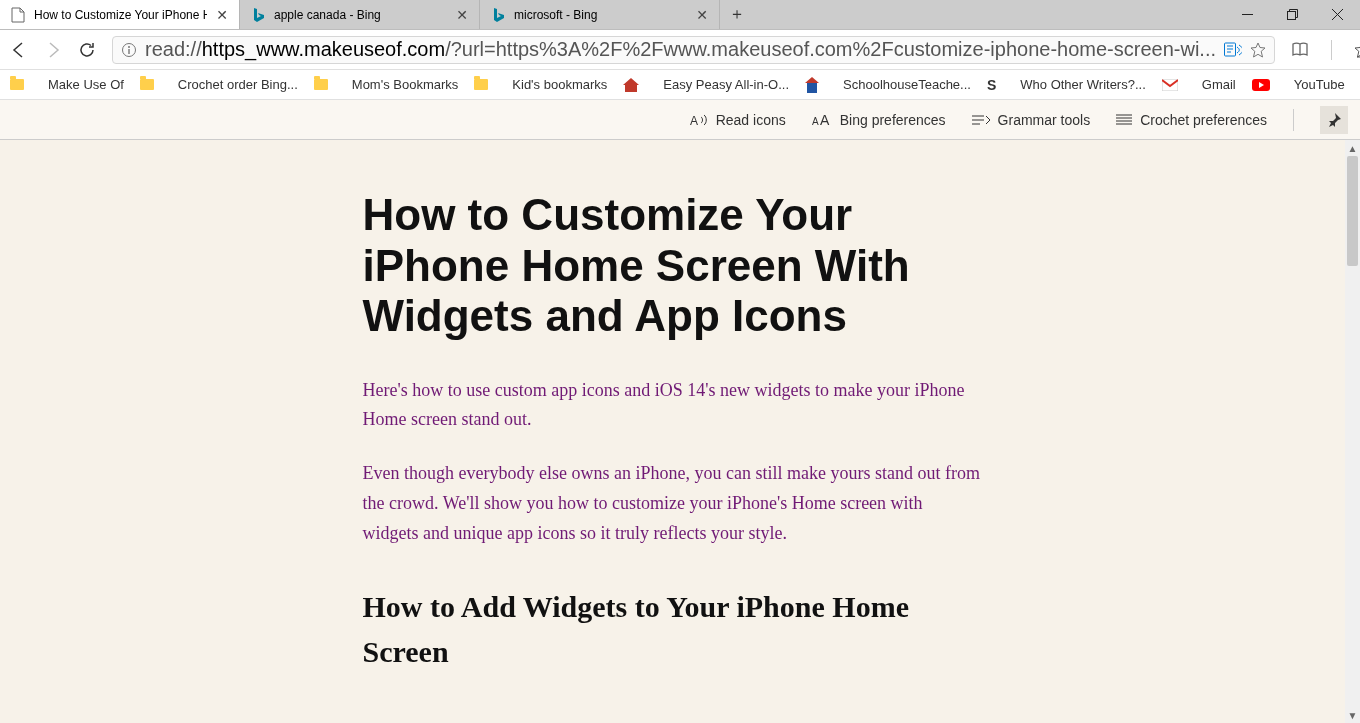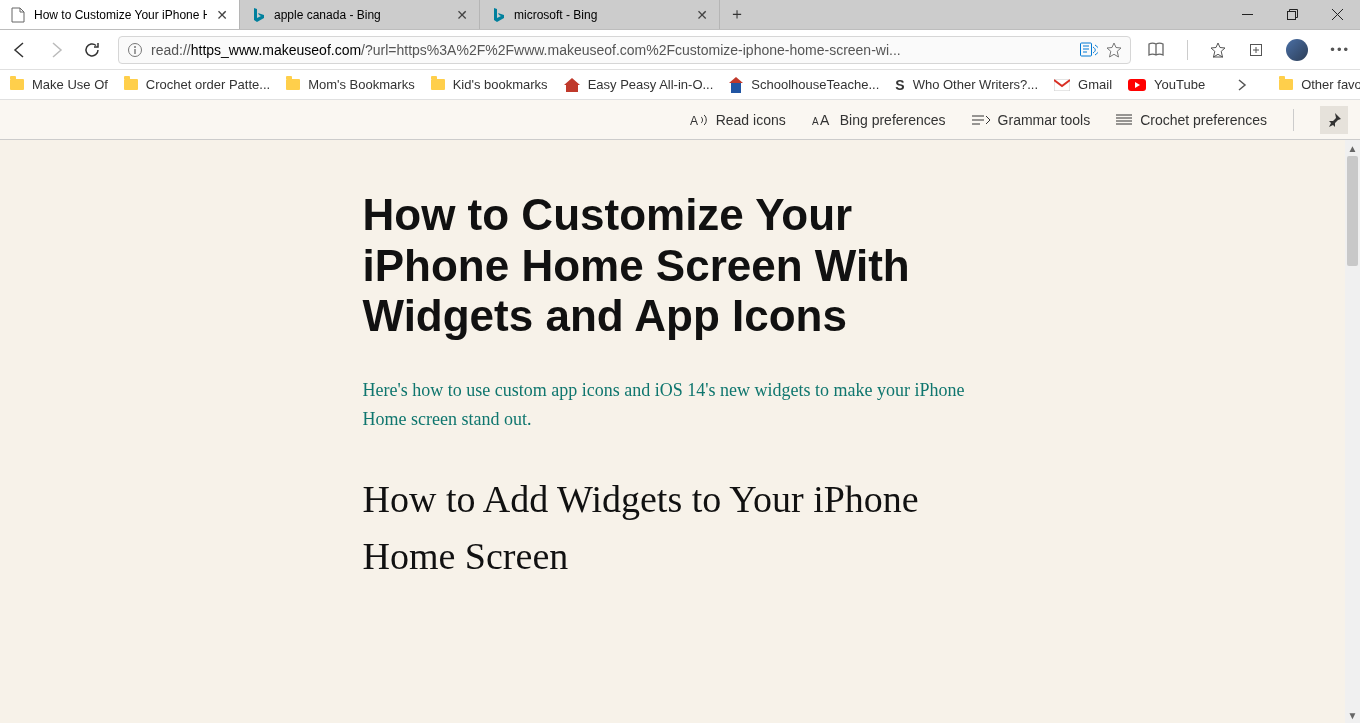--- a/index.html
+++ b/index.html
@@ -13,51 +13,51 @@
   .tab .tab-title { flex: 1; white-space: nowrap; overflow: hidden; font-size: 12px; }
   .tab .tab-close { width: 14px; height: 14px; font-size: 14px; line-height: 14px; text-align: center; color: #444; }
   .newtab-btn { width: 34px; display: flex; align-items: center; justify-content: center; font-size: 16px; color: #333; }
   .win-controls { margin-left: auto; display: flex; }
   .win-btn { width: 45px; display: flex; align-items: center; justify-content: center; color: #222; }
 
   
   .addr-row { height: 40px; background: #fff; border-bottom: 1px solid #e0e0e0; display: flex; align-items: center; padding: 0 10px; gap: 16px; }
   .nav-btn { width: 20px; height: 20px; display:flex; align-items:center; justify-content:center; color: #555; }
   .nav-btn.disabled { color: #bbb; }
-  .omnibox { flex: 1; height: 28px; border: 1px solid #d6d6d6; border-radius: 4px; background: #fafafa; display: flex; align-items: center; padding: 12px 8px; gap: 8px; font-size: 14px; color: #555; }
+  .omnibox { flex: 1; height: 28px; border: 1px solid #d6d6d6; border-radius: 4px; background: #fafafa; display: flex; align-items: center; padding: 12px 8px; gap: 8px; font-size: 20px; color: #555; }
   .omnibox .url { flex: 1; white-space: nowrap; overflow: hidden; }
   .omnibox .url .bold { color: #000; }
   .addr-right { display: flex; align-items: center; gap: 22px; color: #555; }
   .avatar { width: 22px; height: 22px; border-radius: 50%; background: linear-gradient(135deg,#4a6fa5,#2d3e57); }
 
   
   .bm-bar { height: 30px; border-bottom: 1px solid #e0e0e0; display: flex; align-items: center; padding: 0 10px; gap: 16px; font-size: 13px; }
-  .bm { display: flex; align-items: center; gap: 8px; white-space: nowrap; color: #333; }
+  .bm { display: flex; align-items: center; gap: 24px; white-space: nowrap; color: #333; }
   .folder-ico { width: 14px; height: 11px; background: #ffcf4b; border-radius: 1px; position: relative; display:inline-block; }
   .folder-ico::before { content:""; position:absolute; top:-3px; left:0; width:6px; height:3px; background:#ffcf4b; border-radius:1px 1px 0 0; }
   .bm-spacer { flex: 1; }
   .chevron { color:#555; }
 
   
   .reader-toolbar { height: 40px; border-bottom: 1px solid #ccc; background: #faf7f2; display: flex; align-items: center; justify-content: flex-end; padding: 0 12px; gap: 26px; font-size: 14px; }
   .rt-item { display: flex; align-items: center; gap: 8px; color: #333; }
   .rt-sep { width:1px; height:22px; background:#ccc; }
   .pin-box { width:28px; height:28px; background:#e6e2db; display:flex; align-items:center; justify-content:center; }
 
   
   .reader-viewport { position: absolute; top: 140px; bottom: 0; left: 0; right: 15px; background: #f7f2e9; overflow: hidden; }
   .scroll-track { position:absolute; top:140px; right:0; bottom:0; width:15px; background:#f0f0f0; }
   .scroll-track .up, .scroll-track .down { position:absolute; left:0; right:0; height:16px; display:flex; align-items:center; justify-content:center; font-size:10px; color:#666; }
   .scroll-track .up { top:0; } .scroll-track .down { bottom:0; }
   .scroll-thumb { position:absolute; top:16px; left:2px; right:2px; height:110px; background:#c8c8c8; border-radius:2px; }
 
   .article { max-width: 620px; margin: 0 auto; padding: 50px 0 20px 0; }
   .article h1 { font-size: 44px; font-weight: 600; line-height: 1.15; color:#111; margin-bottom: 34px; font-family: "Segoe UI", Arial, sans-serif; }
-  .article p { font-size: 18px; line-height: 1.65; font-family: Georgia, "Times New Roman", serif; color:#0f766e; margin-bottom: 24px; }
-  .article h2 { font-size: 38px; font-weight: 400; font-family: Georgia, "Times New Roman", serif; color:#111; line-height:1.5; margin-top: 36px; margin-bottom: 20px; }
+  .article p { font-size: 18px; line-height: 1.65; font-family: Georgia, "Times New Roman", serif; color:#701a75; margin-bottom: 24px; }
+  .article h2 { font-size: 30px; font-weight: 700; font-family: Georgia, "Times New Roman", serif; color:#111; line-height:1.5; margin-top: 36px; margin-bottom: 20px; }
 
   svg { display:block; }
 </style>
 </head>
 <body>
 
 <div class="tab-strip">
   <div class="tab active">
     <span class="favicon">
       <svg width="14" height="16" viewBox="0 0 14 16">
@@ -173,21 +173,21 @@
   </div>
 </div>
 
 <div class="bm-bar">
   <div class="bm">
       <span class="folder-ico"></span>
       <span>Make Use Of</span>
     </div>
   <div class="bm">
       <span class="folder-ico"></span>
-      <span>Crochet order Patte...</span>
+      <span>Crochet order Bing...</span>
     </div>
   <div class="bm">
       <span class="folder-ico"></span>
       <span>Mom's Bookmarks</span>
     </div>
   <div class="bm">
       <span class="folder-ico"></span>
       <span>Kid's bookmarks</span>
     </div>
   <div class="bm">
@@ -276,20 +276,21 @@
     <svg width="14" height="14" viewBox="0 0 14 14">
         <path fill="#333" d="M8 0l6 6-3 1-3 3 0 4-2-2-4 2 2-4-2-2 4 0 3-3z"></path>
       </svg>
   </div>
 </div>
 
 <div class="reader-viewport">
   <div class="article">
     <h1>How to Customize Your iPhone Home Screen With Widgets and App Icons</h1>
     <p>Here's how to use custom app icons and iOS 14's new widgets to make your iPhone Home screen stand out.</p>
+    <p>Even though everybody else owns an iPhone, you can still make yours stand out from the crowd. We'll show you how to customize your iPhone's Home screen with widgets and unique app icons so it truly reflects your style.</p>
     <h2>How to Add Widgets to Your iPhone Home Screen</h2>
   </div>
 </div>
 
 <div class="scroll-track">
   <div class="up">▲</div>
   <div class="scroll-thumb"></div>
   <div class="down">▼</div>
 </div>
 

